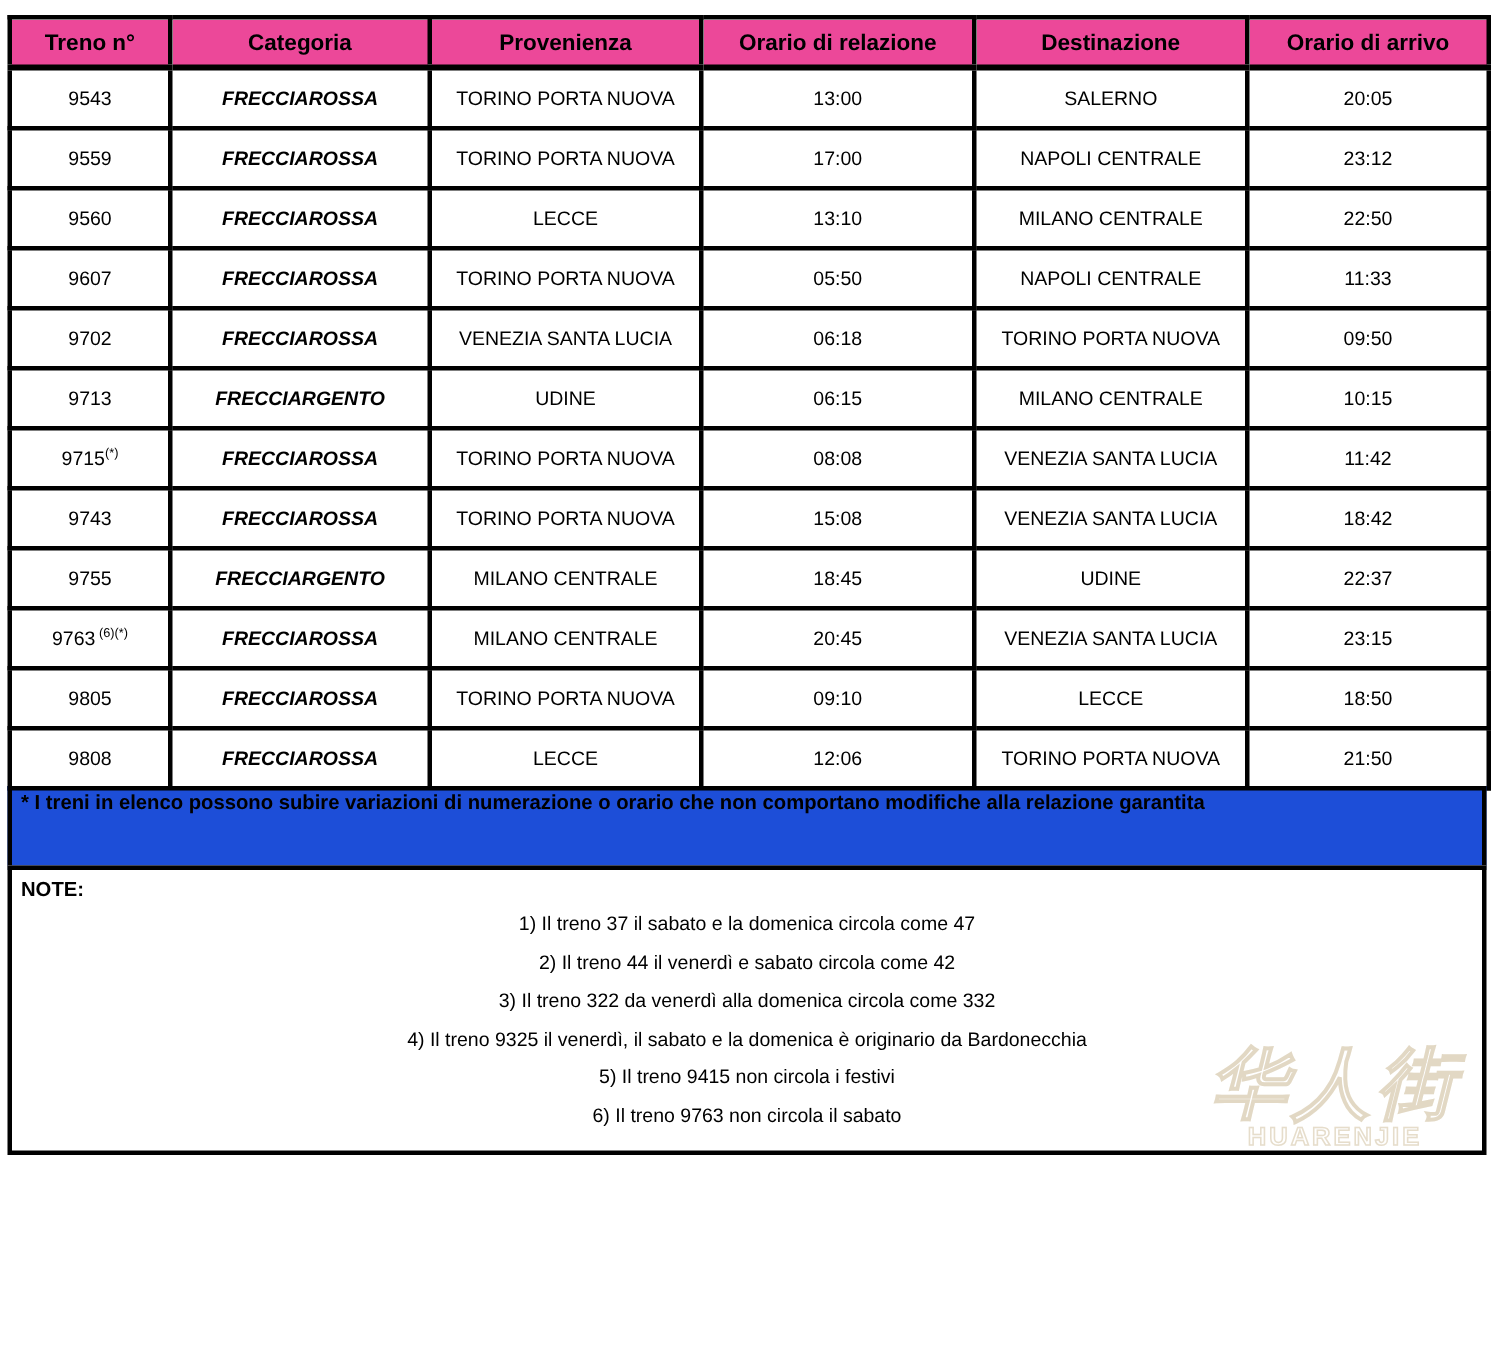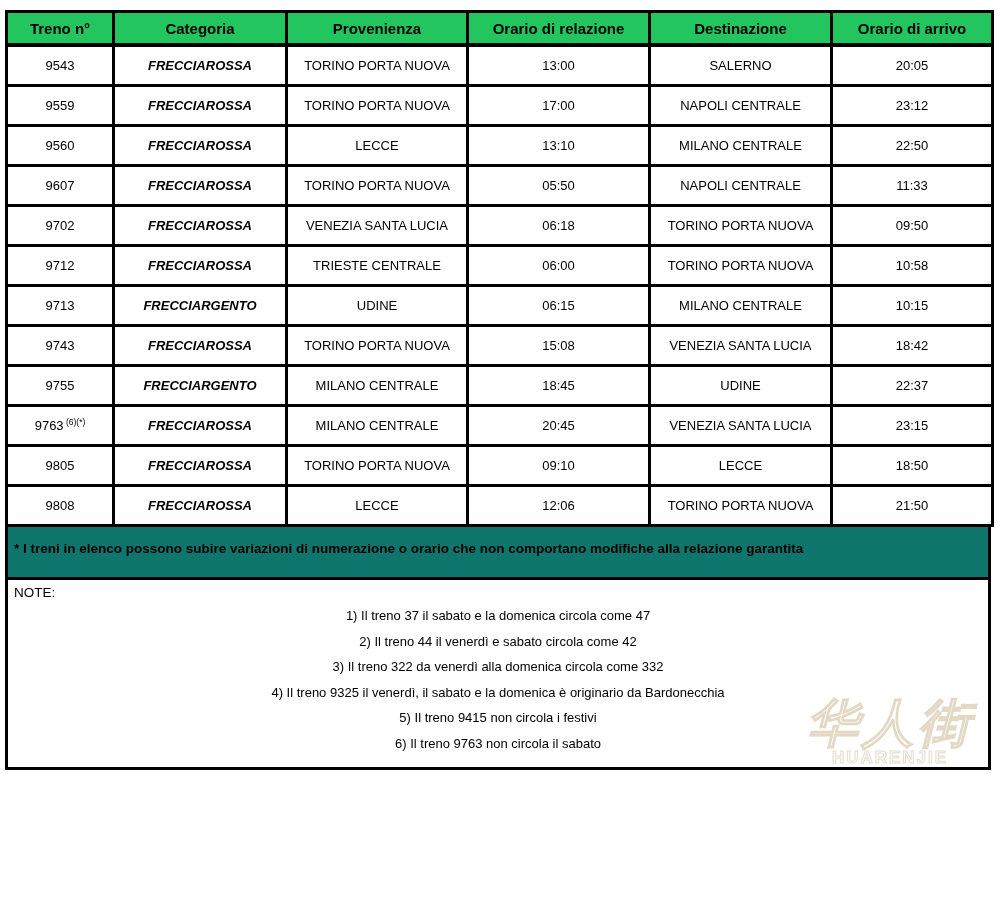--- a/index.html
+++ b/index.html
@@ -34,21 +34,21 @@
   table.timetable col.c5 { width: 182px; }
   table.timetable col.c6 { width: 161px; }
   table.timetable th, table.timetable td {
     border: 3px solid #000;
     text-align: center;
     vertical-align: middle;
     overflow: hidden;
     white-space: nowrap;
   }
   table.timetable th {
-    background: #22c55e;
+    background: #ec4899;
     height: 28px;
     font-size: 15px;
     font-weight: bold;
     border-bottom-width: 4px;
   }
   table.timetable td {
     height: 35px;
     font-size: 13px;
     background: #ffffff;
   }
@@ -62,44 +62,44 @@
     vertical-align: super;
     line-height: 0;
   }
   .asterisk-box {
     box-sizing: border-box;
     width: 986px;
     border: 3px solid #000;
     margin-top: -3px;
     height: 56px;
     display: flex;
-    align-items: center;
+    align-items: flex-start;
     padding: 0 6px 7px 6px;
-    background: #0f766e;
+    background: #1d4ed8;
   }
   .asterisk-box p {
     margin: 0;
     font-size: 13.5px;
     font-weight: bold;
     white-space: nowrap;
   }
   .notes-box {
     box-sizing: border-box;
     position: relative;
     width: 986px;
     border: 3px solid #000;
     margin-top: -3px;
     height: 193px;
     padding: 5px 6px 0 6px;
     background: #fff;
   }
   .notes-box .note-title {
     margin: 0 0 8px 0;
     font-size: 13.5px;
-    font-weight: normal;
+    font-weight: bold;
   }
   .notes-box p.note-line {
     margin: 0 0 10.5px 0;
     font-size: 13px;
     font-weight: normal;
     text-align: center;
   }
   .watermark {
     position: absolute;
     right: 14px;
@@ -186,34 +186,34 @@
           </tr>
           <tr>
             <td class="cell-train"><span>9702</span><sup></sup></td>
             <td class="cell-category">FRECCIAROSSA</td>
             <td class="cell-from">VENEZIA SANTA LUCIA</td>
             <td class="cell-departure">06:18</td>
             <td class="cell-to">TORINO PORTA NUOVA</td>
             <td class="cell-arrival">09:50</td>
           </tr>
           <tr>
-            <td class="cell-train"><span>9712</span><sup></sup></td>
-            <td class="cell-category">FRECCIAROSSA</td>
-            <td class="cell-from">TRIESTE CENTRALE</td>
-            <td class="cell-departure">06:00</td>
-            <td class="cell-to">TORINO PORTA NUOVA</td>
-            <td class="cell-arrival">10:58</td>
-          </tr>
-          <tr>
             <td class="cell-train"><span>9713</span><sup></sup></td>
             <td class="cell-category">FRECCIARGENTO</td>
             <td class="cell-from">UDINE</td>
             <td class="cell-departure">06:15</td>
             <td class="cell-to">MILANO CENTRALE</td>
             <td class="cell-arrival">10:15</td>
+          </tr>
+          <tr>
+            <td class="cell-train"><span>9715</span><sup>(*)</sup></td>
+            <td class="cell-category">FRECCIAROSSA</td>
+            <td class="cell-from">TORINO PORTA NUOVA</td>
+            <td class="cell-departure">08:08</td>
+            <td class="cell-to">VENEZIA SANTA LUCIA</td>
+            <td class="cell-arrival">11:42</td>
           </tr>
           <tr>
             <td class="cell-train"><span>9743</span><sup></sup></td>
             <td class="cell-category">FRECCIAROSSA</td>
             <td class="cell-from">TORINO PORTA NUOVA</td>
             <td class="cell-departure">15:08</td>
             <td class="cell-to">VENEZIA SANTA LUCIA</td>
             <td class="cell-arrival">18:42</td>
           </tr>
           <tr>

